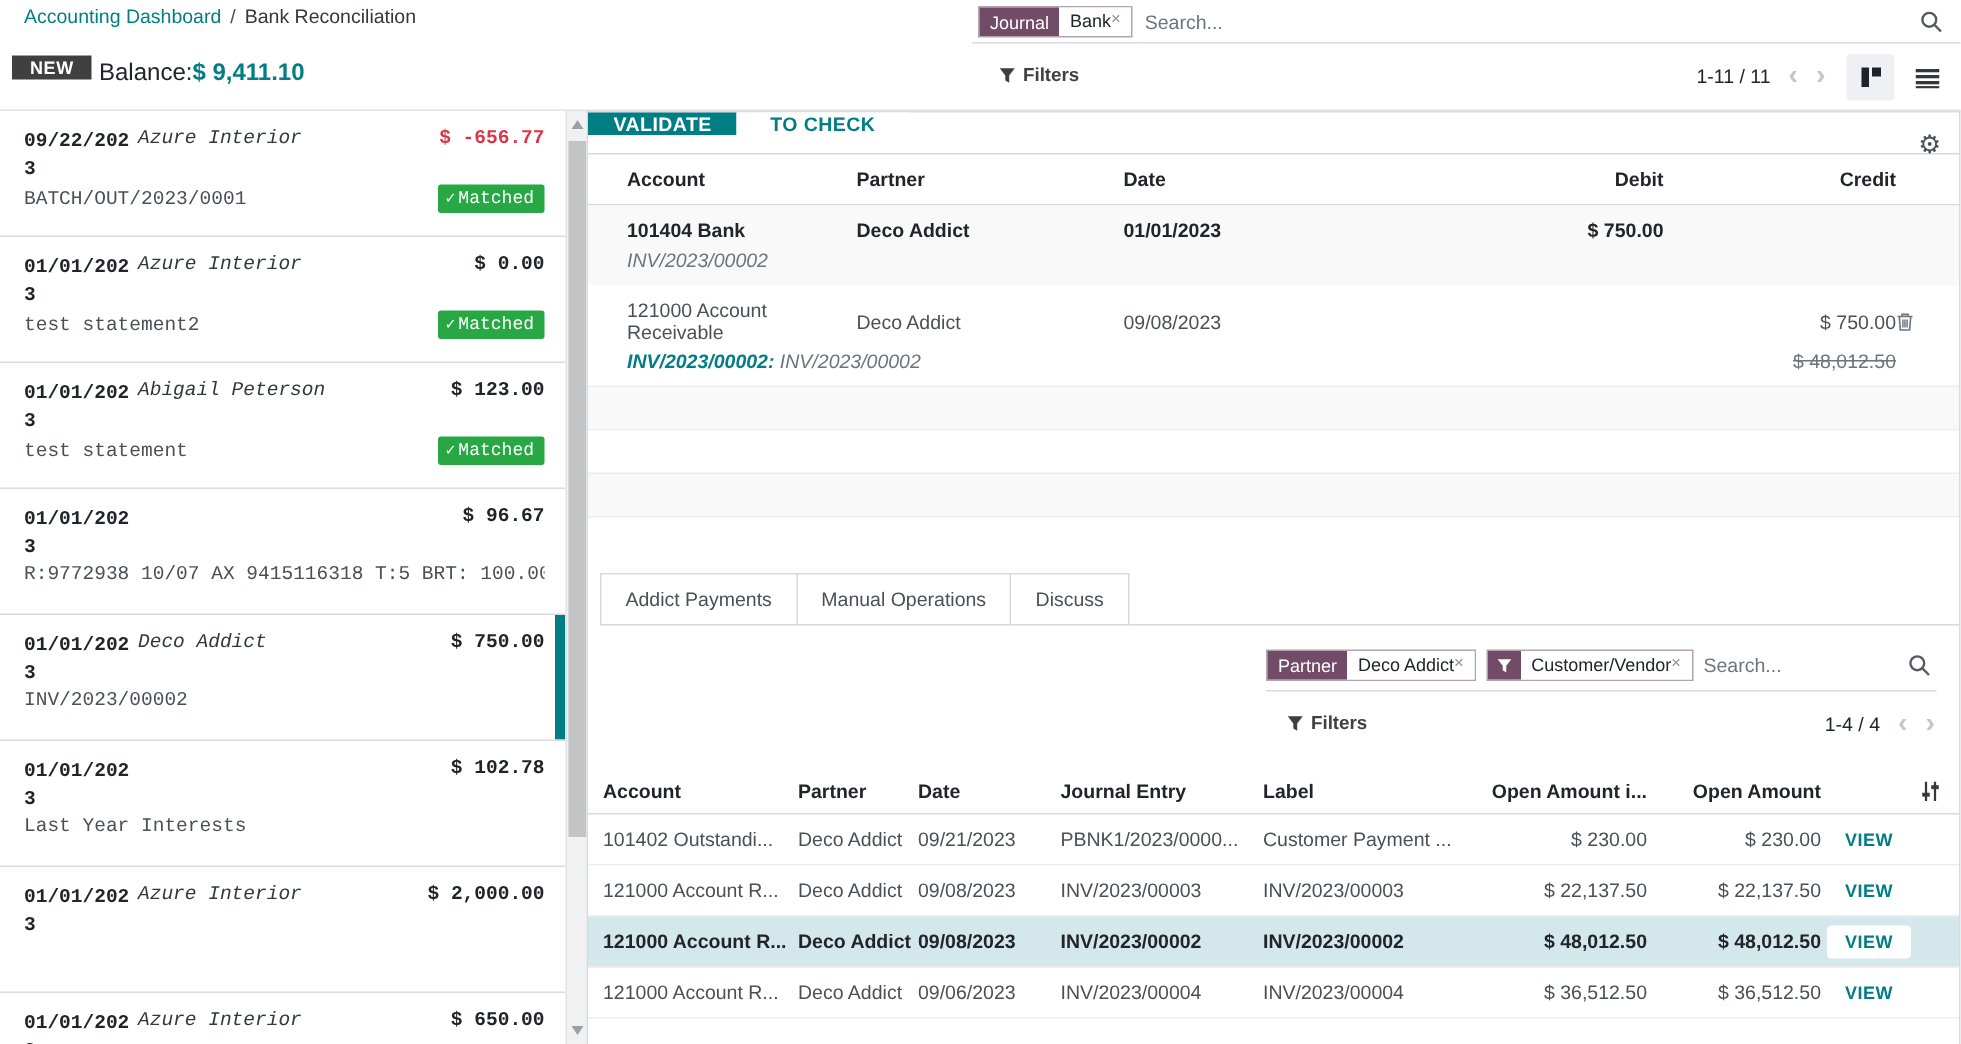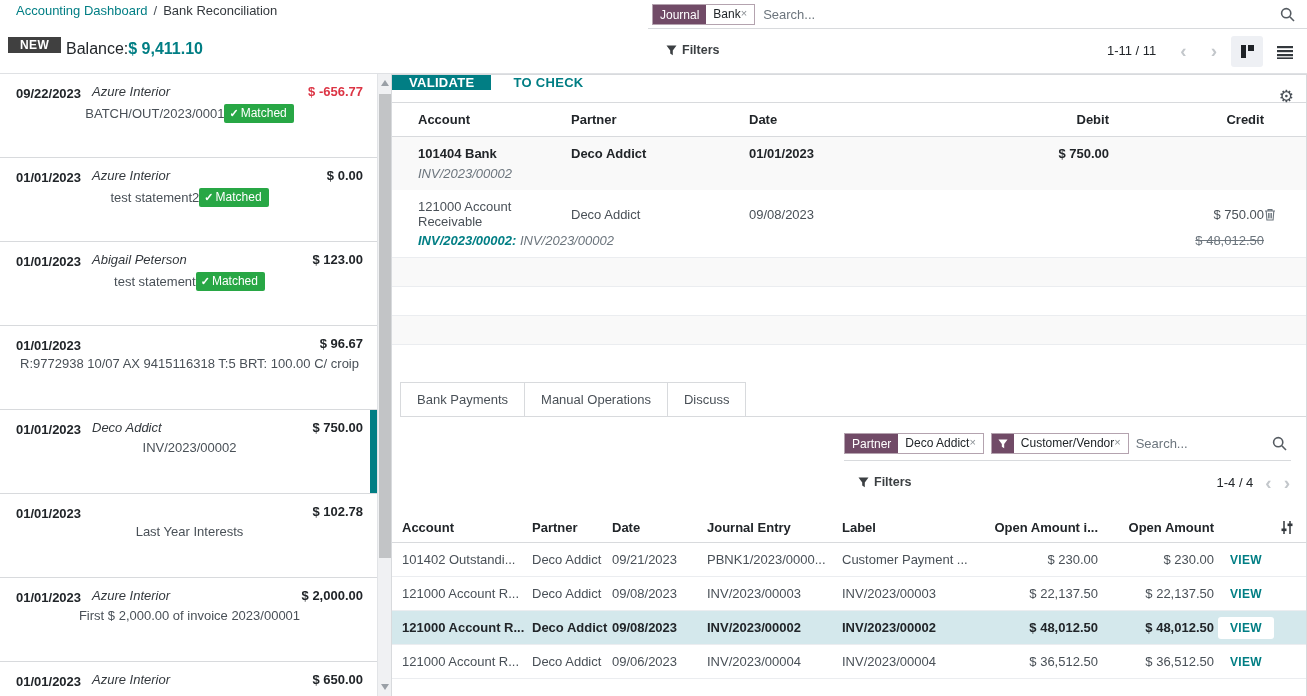--- a/index.html
+++ b/index.html
@@ -25,36 +25,36 @@
 
   
   .controlbar { position:absolute; left:0; top:30px; width:1307px; height:44px; background:#fff; border-bottom:1px solid #dfe1e4; }
   .new-btn { position:absolute; left:8px; top:7px; background:#404040; color:#fff; border:none;
     font:bold 12px "Liberation Sans",sans-serif; letter-spacing:.4px; padding:1px 12px; cursor:pointer; }
   .balance { position:absolute; left:66px; top:10px; font-size:16px; }
   .balance-label { color:#212529; font-weight:normal; }
   .balance-value { color:#017e84; font-weight:bold; }
   .filters-main { position:absolute; left:666px; top:13px; display:flex; align-items:center; gap:5px;
     color:#3c4043; font-weight:bold; font-size:12.5px; cursor:pointer; }
-  .pager { position:absolute; right:90px; top:13px; display:flex; align-items:center; gap:24px; color:#212529; font-size:13px; }
+  .pager { position:absolute; right:90px; top:13px; display:flex; align-items:center; gap:12px; color:#212529; font-size:13px; }
   .pg-arrow { color:#c3c7cb; font-size:19px; line-height:14px; cursor:pointer; font-weight:bold; }
   .viewswitch { position:absolute; right:6px; top:6px; display:flex; align-items:center; gap:6px; }
   .vs-btn { width:32px; height:31px; display:flex; align-items:center; justify-content:center; cursor:pointer; border-radius:3px; }
   .vs-btn.active { background:#eef0f4; }
 
   
-  .statements { position:absolute; left:0; top:74px; width:377px; bottom:0; overflow:hidden; background:#fff; }
+  .statements { position:absolute; left:0; top:74px; width:377px; bottom:0; overflow:hidden; background:#fff;font-family:Liberation Mono, monospace; }
   .st-item { height:84px; padding:10px 14px 8px 16px; border-bottom:1px solid #d8dadd; cursor:pointer; position:relative; }
   .st-item.selected { box-shadow:inset -7px 0 0 #017e84; }
   .st-top { display:flex; align-items:flex-start; }
   .st-date { width:74px; flex:0 0 74px; font-weight:bold; color:#212529; word-break:break-all; line-height:19px; }
   .st-partner { font-style:italic; color:#33383d; margin-left:2px; padding-top:0; }
   .st-amount { margin-left:auto; font-weight:bold; color:#212529; white-space:nowrap; }
   .st-amount.neg { color:#dc3545; }
-  .st-bottom { display:flex; justify-content:center; align-items:center; margin-top:1px; }
+  .st-bottom { display:flex; justify-content:space-between; align-items:center; margin-top:1px; }
   .st-label { color:#495057; white-space:nowrap; overflow:hidden; }
   .badge-matched { background:#28a745; color:#fff; font-size:12px; padding:2px 7px 3px 5px; border-radius:2px;
     display:flex; align-items:center; gap:2px; flex:0 0 auto; }
   .badge-check { font-size:11px; font-weight:bold; }
 
   
   .vscroll { position:absolute; left:377px; top:74px; width:14px; bottom:0; background:#f0f1f3; border-left:1px solid #e2e4e7; }
   .vthumb { position:absolute; left:1px; top:20px; width:12px; height:464px; background:#c2c4c6; }
   .varrow { position:absolute; left:3px; width:0; height:0; border-left:4px solid transparent; border-right:4px solid transparent; }
   .varrow.up { top:6px; border-bottom:6px solid #9aa0a6; }
@@ -260,23 +260,20 @@
       <span class="st-label">Last Year Interests</span>
     </div>
   </div>
 
   <div class="st-item">
     <div class="st-top">
       <span class="st-date">01/01/2023</span>
       <span class="st-partner">Azure Interior</span>
       <span class="st-amount">$ 2,000.00</span>
     </div>
-    <div class="st-bottom">
-      <span class="st-label">First $ 2,000.00 of invoice 2023/00001</span>
-    </div>
   </div>
 
   <div class="st-item">
     <div class="st-top">
       <span class="st-date">01/01/2023</span>
       <span class="st-partner">Azure Interior</span>
       <span class="st-amount">$ 650.00</span>
     </div>
   </div>
 </div>
@@ -345,21 +342,21 @@
       </div>
     </div>
 
     <div class="t1empty shade"></div>
     <div class="t1empty"></div>
     <div class="t1empty shade"></div>
     <div class="t1empty"></div>
   </div>
 
   <div class="tabs">
-    <div class="tab">Bank Payments</div>
+    <div class="tab">Addict Payments</div>
     <div class="tab">Manual Operations</div>
     <div class="tab">Discuss</div>
   </div>
 
   <div class="m-search-row">
     <div class="m-search">
       <span class="facet">
         <span class="facet-label">Partner</span>
         <span class="facet-value">
           <span>Deco Addict</span>

